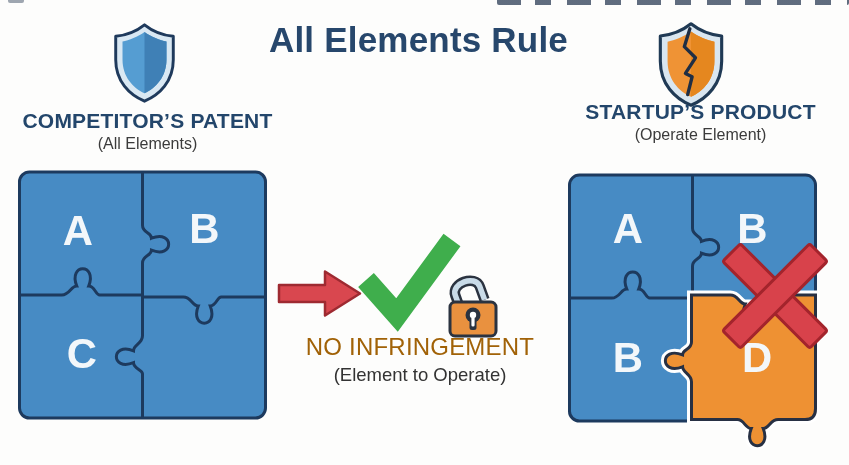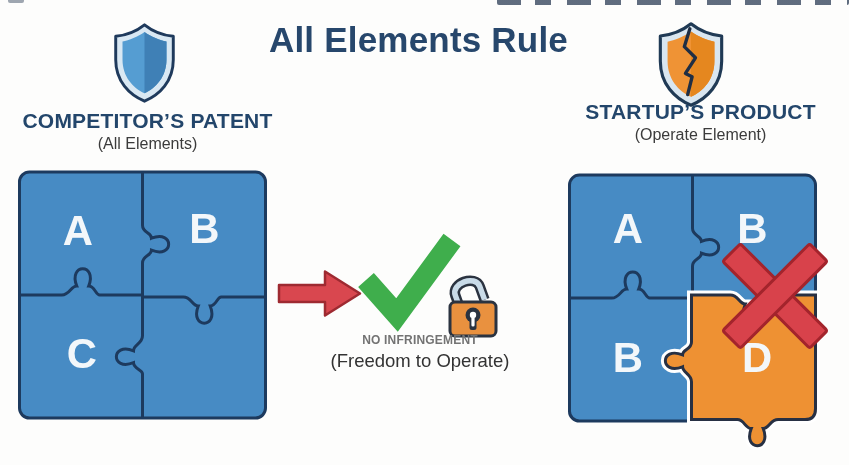--- a/index.html
+++ b/index.html
@@ -9,21 +9,21 @@
   }
   .remnant{position:absolute;top:0;height:5px;opacity:.75;border-radius:0 0 2px 2px;
     background:repeating-linear-gradient(90deg,#2b3c55 0 24px,transparent 24px 38px,#2b3c55 38px 54px,transparent 54px 70px);}
   .remnant.small{left:8px;width:16px;height:3px;background:#2b3c55;opacity:.45;}
   .page-title{position:absolute;top:20px;left:0;right:12px;text-align:center;
     font-size:35px;font-weight:bold;color:#27476c;letter-spacing:.2px;}
   .col-head{position:absolute;text-align:center;}
   .col-head .h{font-size:21px;font-weight:bold;color:#23466b;letter-spacing:.2px;}
   .col-head .s{font-size:16px;color:#3b3b3b;margin-top:2px;}
   .center-text{position:absolute;left:298px;top:333px;width:244px;text-align:center;}
-  .center-text .h{font-size:12px;font-weight:bold;color:#737373;letter-spacing:.2px;}
+  .center-text .h{font-size:24px;font-weight:normal;color:#a16207;letter-spacing:.2px;}
   .center-text .s{font-size:18.5px;color:#333;margin-top:3px;}
   svg{position:absolute;overflow:visible;}
   .puzzle-label{font-family:"Liberation Sans",sans-serif;font-weight:bold;font-size:42px;
     fill:#f3f7fa;text-anchor:middle;}
   .xmark{position:absolute;left:723px;top:244px;width:104px;height:104px;}
   .xmark .bar{position:absolute;left:-11px;top:38px;width:120px;height:22px;
     background:#d8424b;border:3px solid #a3242c;border-radius:4px;}
   .xmark .bar.b1{transform:rotate(45deg);}
   .xmark .bar.b2{transform:rotate(-45deg);}
 </style>
@@ -76,21 +76,21 @@
     </g>
     <rect x="7" y="36" width="46" height="34" rx="5" fill="#e9913f" stroke="#2b3340" stroke-width="3"></rect>
     <circle cx="30" cy="49" r="7.5" fill="#2b3340"></circle>
     <rect x="26.5" y="51" width="7" height="13" rx="2.5" fill="#2b3340"></rect>
     <circle cx="30" cy="49" r="3.2" fill="#ffffff"></circle>
     <rect x="28.4" y="51" width="3.2" height="9.5" rx="1.5" fill="#ffffff"></rect>
   </svg>
 
   <div class="center-text">
     <div class="h">NO INFRINGEMENT</div>
-    <div class="s">(Freedom to Operate)</div>
+    <div class="s">(Element to Operate)</div>
   </div>
 
   <svg style="left:655px;top:21px;" width="72" height="87" viewBox="0 0 64 78">
     <path d="M32,2.5 C24.5,8.5 14,12.5 4.5,13.5 L4.5,36 C4.5,56.5 17.5,69.5 32,75.5 C46.5,69.5 59.5,56.5 59.5,36 L59.5,13.5 C50,12.5 39.5,8.5 32,2.5 Z" fill="#d9e6f0" stroke="#203a55" stroke-width="2.8" stroke-linejoin="round"></path>
     <path d="M32,9.5 C26,14 17,17.5 11,18.5 L11,36 C11,52 21,63 32,68 C43,63 53,52 53,36 L53,18.5 C47,17.5 38,14 32,9.5 Z" fill="#ef9335"></path>
     <path d="M32,9.5 C38,14 47,17.5 53,18.5 L53,36 C53,52 43,63 32,68 Z" fill="#e5871f"></path>
     <path d="M31,7 L26,23 L36,33 L27,47 L33,50 L29,66" fill="none" stroke="#1f2e44" stroke-width="3" stroke-linejoin="round" stroke-linecap="round"></path>
   </svg>
 
   <div class="col-head" style="left:558px;top:100px;width:285px;">

